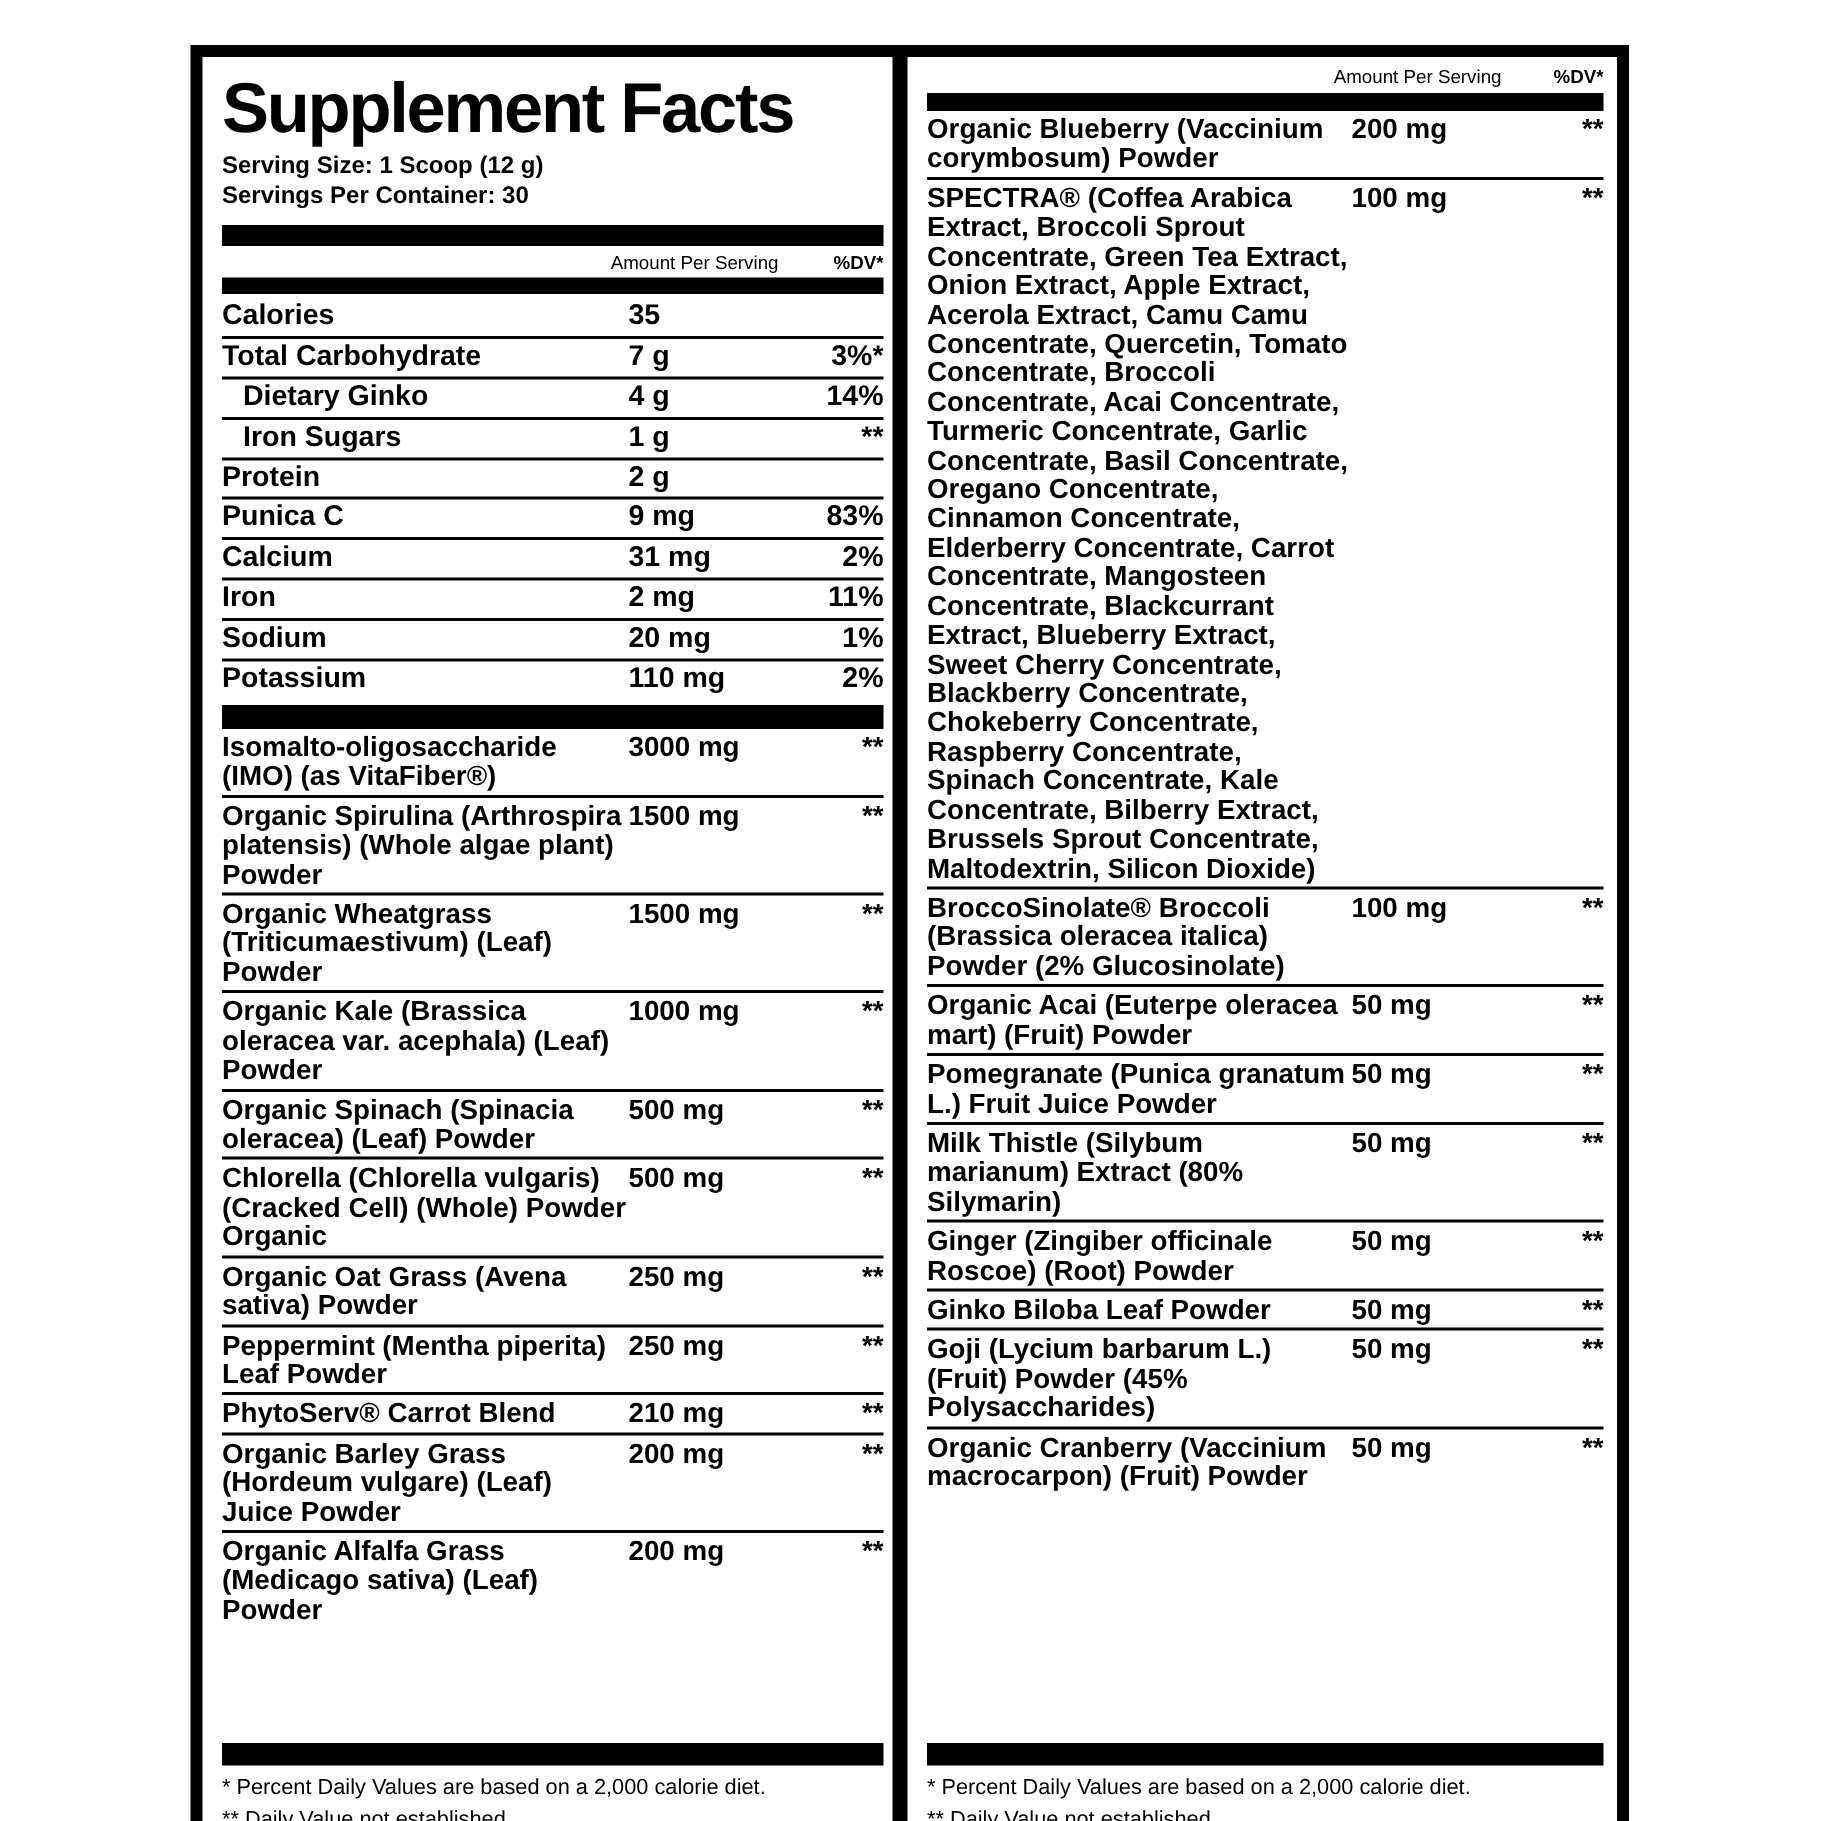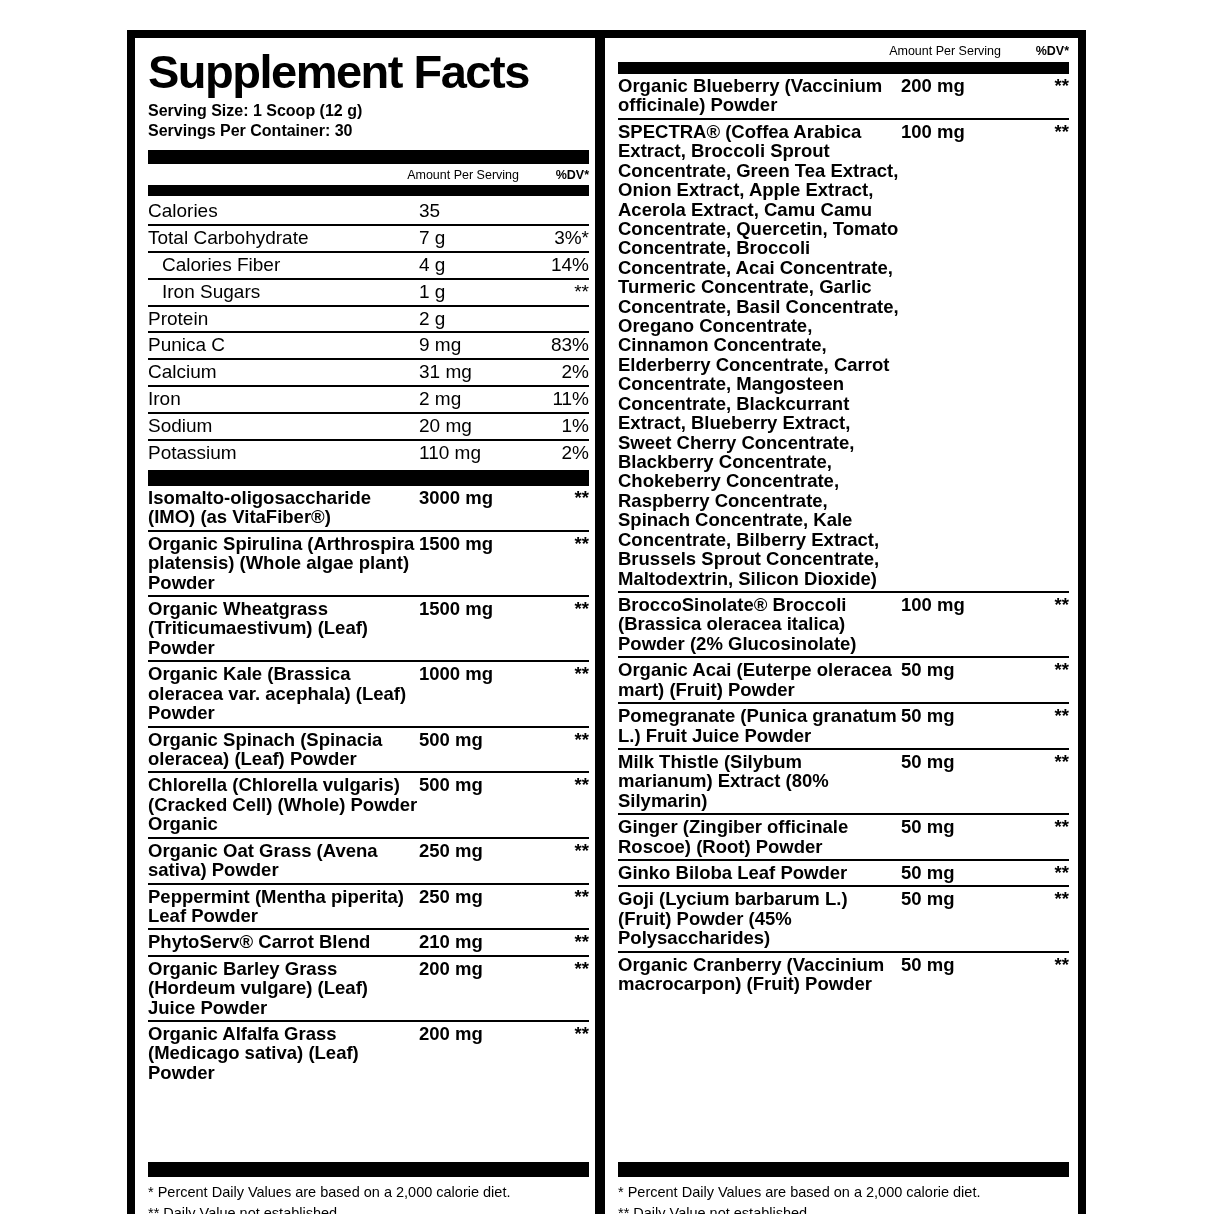--- a/index.html
+++ b/index.html
@@ -34,21 +34,21 @@
   .col-hdr .dvh{ grid-column:3; text-align:right; font-size:12.5px; font-weight:bold; }
 
   .rows{ display:block; }
   .row{ display:grid; grid-template-columns:1fr 110px 60px; align-items:start; border-bottom:2px solid #000; }
   .col.right .row{ grid-template-columns:1fr 110px 58px; }
   .rows .row:last-child{ border-bottom:none; }
 
   .nrows .row{ padding:2px 0 2px; }
   .nrows .row{ border-bottom:2px solid #000; }
   .nrows{ margin-top:3px; }
-  .nrows .name, .nrows .amt, .nrows .dv{ font-size:19px; font-weight:normal; line-height:1.1; }
+  .nrows .name, .nrows .amt, .nrows .dv{ font-size:19px; font-weight:bold; line-height:1.1; }
   .irows .row{ padding:2px 0 3px; }
   .irows .name, .irows .amt, .irows .dv{ font-size:18.5px; font-weight:bold; line-height:1.05; }
 
   .row .name{ grid-column:1; }
   .row.indent .name{ padding-left:14px; }
   .row .amt{ grid-column:2; white-space:nowrap; }
   .row .dv{ grid-column:3; text-align:right; white-space:nowrap; }
 
   .bottom{ margin-top:auto; }
   .footnotes{ font-size:14.5px; font-weight:normal; line-height:1.4; padding-top:5px; }
@@ -79,21 +79,21 @@
     <span class="dv"></span>
   </div>
 
   <div class="row">
     <span class="name">Total Carbohydrate</span>
     <span class="amt">7 g</span>
     <span class="dv">3%*</span>
   </div>
 
   <div class="row indent">
-    <span class="name">Calories Fiber</span>
+    <span class="name">Dietary Ginko</span>
     <span class="amt">4 g</span>
     <span class="dv">14%</span>
   </div>
 
   <div class="row indent">
     <span class="name">Iron Sugars</span>
     <span class="amt">1 g</span>
     <span class="dv">**</span>
   </div>
 
@@ -217,21 +217,21 @@
 
   <div class="col right">
     <div class="col-hdr">
       <span class="aps">Amount Per Serving</span>
       <span class="dvh">%DV*</span>
     </div>
     <div class="bar top"></div>
 
     <div class="rows irows" id="right-ingredient-rows">
   <div class="row">
-    <span class="name">Organic Blueberry (Vaccinium officinale) Powder</span>
+    <span class="name">Organic Blueberry (Vaccinium corymbosum) Powder</span>
     <span class="amt">200 mg</span>
     <span class="dv">**</span>
   </div>
 
   <div class="row">
     <span class="name">SPECTRA® (Coffea Arabica Extract, Broccoli Sprout Concentrate, Green Tea Extract, Onion Extract, Apple Extract, Acerola Extract, Camu Camu Concentrate, Quercetin, Tomato Concentrate, Broccoli Concentrate, Acai Concentrate, Turmeric Concentrate, Garlic Concentrate, Basil Concentrate, Oregano Concentrate, Cinnamon Concentrate, Elderberry Concentrate, Carrot Concentrate, Mangosteen Concentrate, Blackcurrant Extract, Blueberry Extract, Sweet Cherry Concentrate, Blackberry Concentrate, Chokeberry Concentrate, Raspberry Concentrate, Spinach Concentrate, Kale Concentrate, Bilberry Extract, Brussels Sprout Concentrate, Maltodextrin, Silicon Dioxide)</span>
     <span class="amt">100 mg</span>
     <span class="dv">**</span>
   </div>
 

